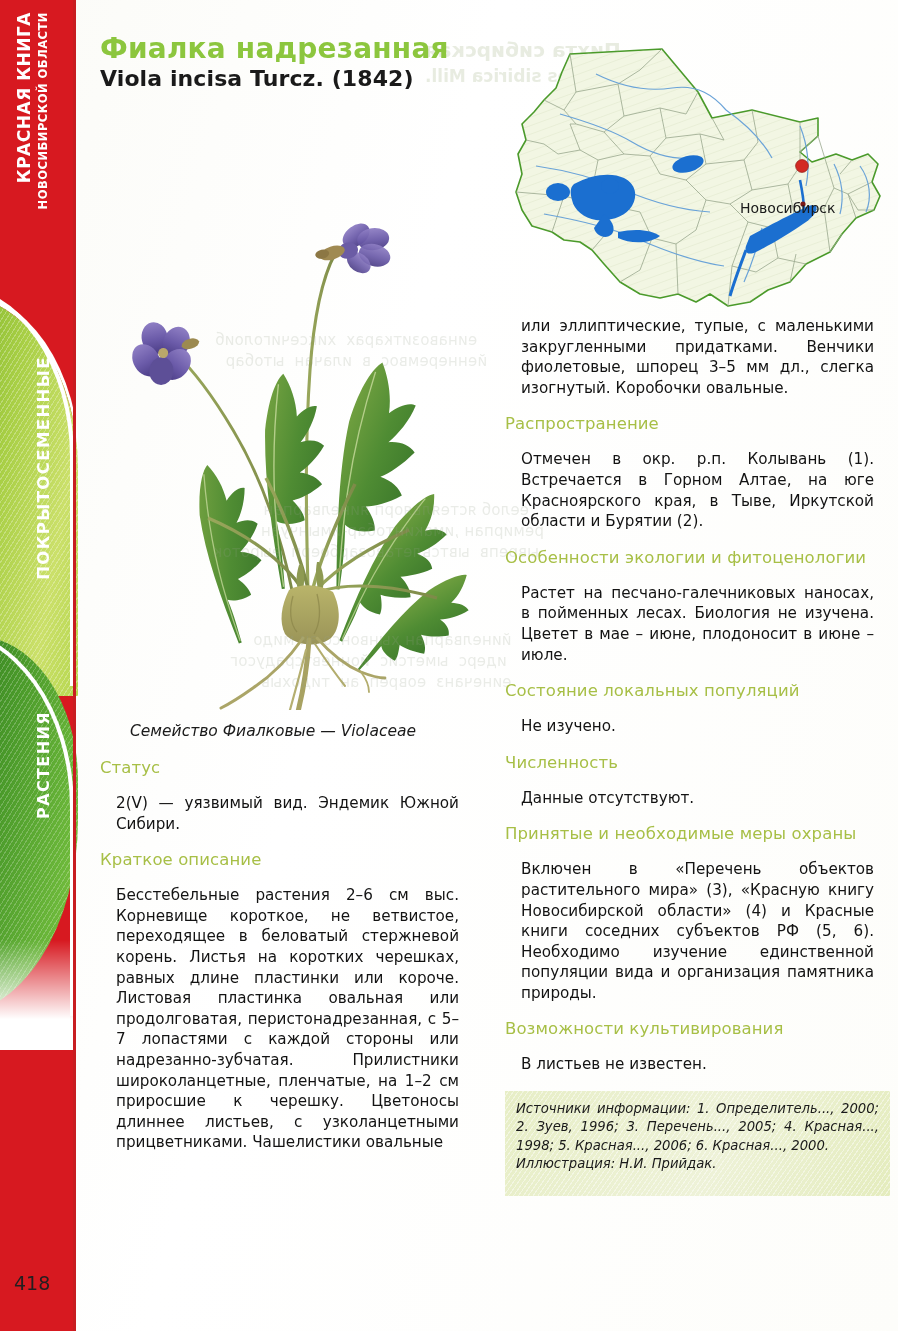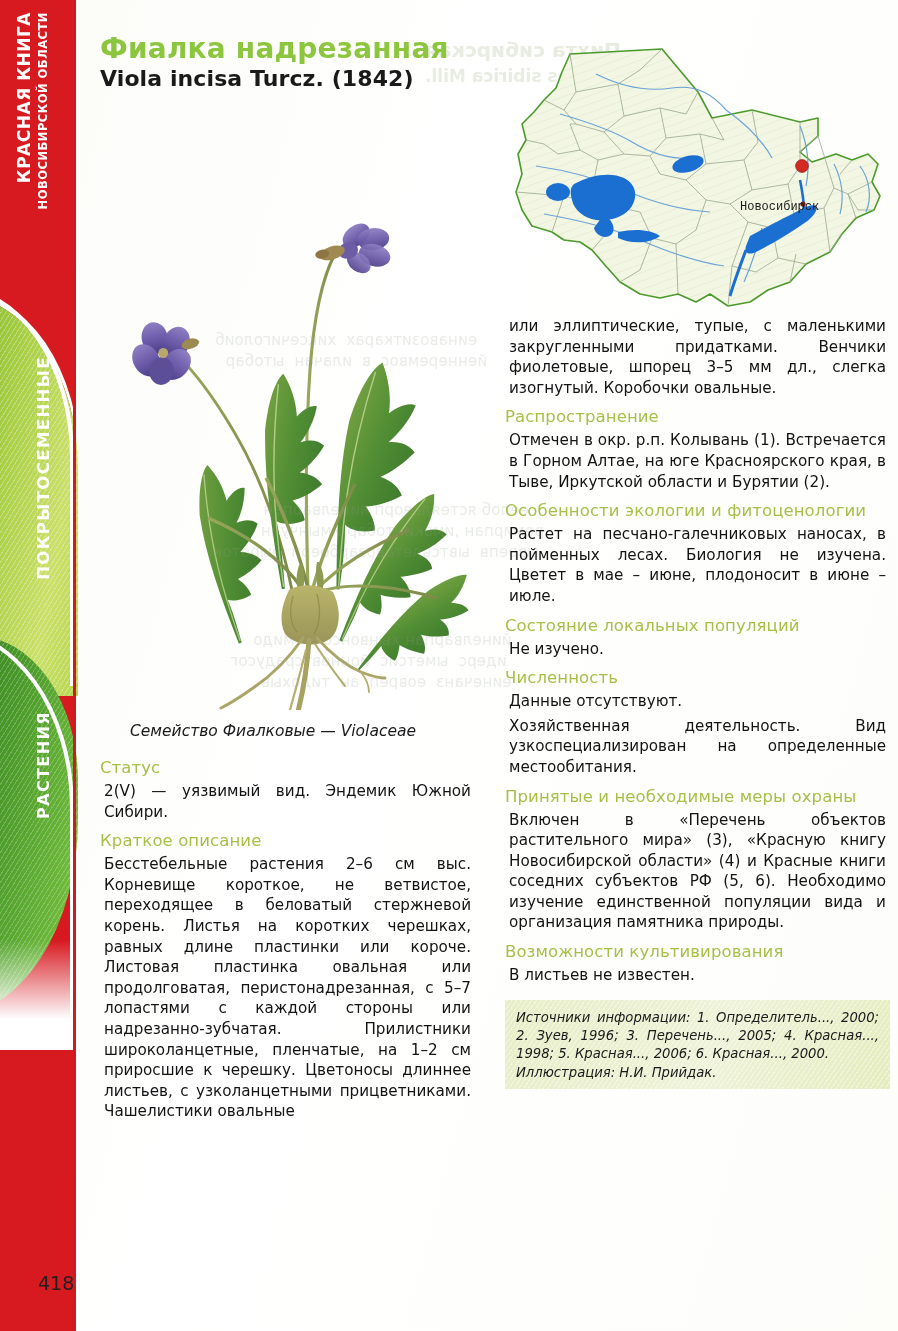--- a/index.html
+++ b/index.html
@@ -86,21 +86,20 @@
   .red-rule{
     position:absolute;left:73px;top:0;width:2.5px;height:1331px;
     background:#c81d21;
   }
 
   
   .page-num{
     position:absolute;left:14px;top:1272px;
     font-size:19px;color:#231f20;
     font-family:"DejaVu Sans","Liberation Sans",sans-serif;
-    margin-left:24px;
   }
 
   
   .content{position:absolute;left:95px;top:0;right:0;bottom:0;}
 
   .title-ru{
     position:absolute;left:5px;top:32px;
     font-size:28px;font-weight:bold;color:#8cc63e;letter-spacing:.2px;
   }
   .title-lat{
@@ -138,40 +137,40 @@
   .col-right{
     position:absolute;left:410px;top:316px;width:385px;
   }
 
   h3.sec{
     margin:9px 0 1px 0;
     font-size:16.5px;font-weight:normal;color:#a7bf46;letter-spacing:.1px;
   }
   h3.sec:first-child{margin-top:0;}
   p.body{
-    margin:4px;
+    margin:16px;
     font-size:15.2px;line-height:20.6px;color:#131313;
     text-align:justify;
     hyphens:manual;
   }
   p.body.first{margin-top:0;}
 
   .map{
     position:absolute;left:405px;top:14px;width:395px;height:300px;
   }
   .map-city{
-    position:absolute;font-size:12px;color:#1a1a1a;font-family:Liberation Mono, monospace;
+    position:absolute;font-size:14px;color:#1a1a1a;
   }
 
   .sources{
     margin-top:14px;
     background:
       repeating-linear-gradient(-55deg,rgba(255,255,255,.45) 0 1px,rgba(255,255,255,0) 1px 4px),
       linear-gradient(115deg,#e7eec6 0%,#eef2d8 55%,#e4ecbd 100%);
-    padding:9px 11px 7px 11px;
+    padding:9px 11px 22px 11px;
   }
   .sources p{
     margin:0;font-size:13.2px;line-height:18.4px;
     font-style:italic;color:#1a1a1a;text-align:justify;
   }
   .sources p.nojust{text-align:left;}
 </style>
 </head>
 <body>
 
@@ -453,21 +452,20 @@
 
       <h3 class="sec">Особенности экологии и фитоценологии</h3>
       <p class="body">Растет на песчано-галечниковых наносах, в пойменных лесах. Биология не изучена. Цветет в мае – июне, плодоносит в июне – июле.</p>
 
       <h3 class="sec">Состояние локальных популяций</h3>
       <p class="body">Не изучено.</p>
 
       <h3 class="sec">Численность</h3>
       <p class="body">Данные отсутствуют.</p>
 
-      <p class="body">Хозяйственная деятельность. Вид узкоспециализирован на определенные местообитания.</p>
 
       <h3 class="sec">Принятые и необходимые меры охраны</h3>
       <p class="body">Включен в «Перечень объектов растительного мира» (3), «Красную книгу Новосибирской области» (4) и Красные книги соседних субъектов РФ (5, 6). Необходимо изучение единственной популяции вида и организация памятника природы.</p>
 
       <h3 class="sec">Возможности культивирования</h3>
       <p class="body">В листьев не известен.</p>
 
       <div class="sources">
         <p>Источники информации: 1. Определитель..., 2000; 2. Зуев, 1996; 3. Перечень..., 2005; 4. Красная..., 1998; 5. Красная..., 2006; 6. Красная..., 2000.</p>
         <p class="nojust">Иллюстрация: Н.И. Прийдак.</p>

